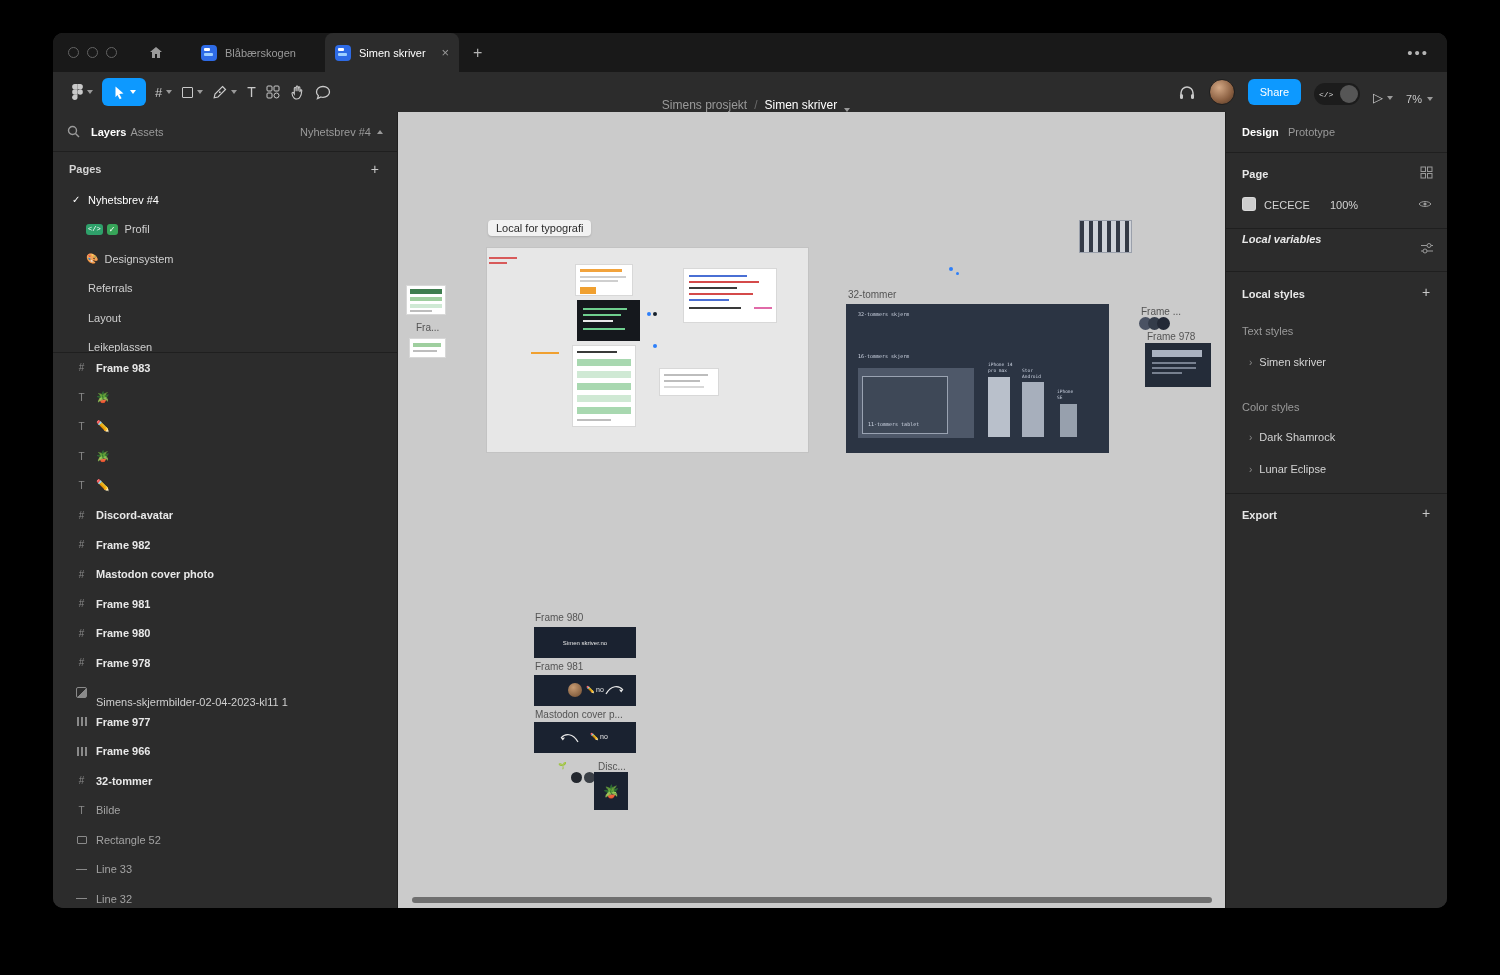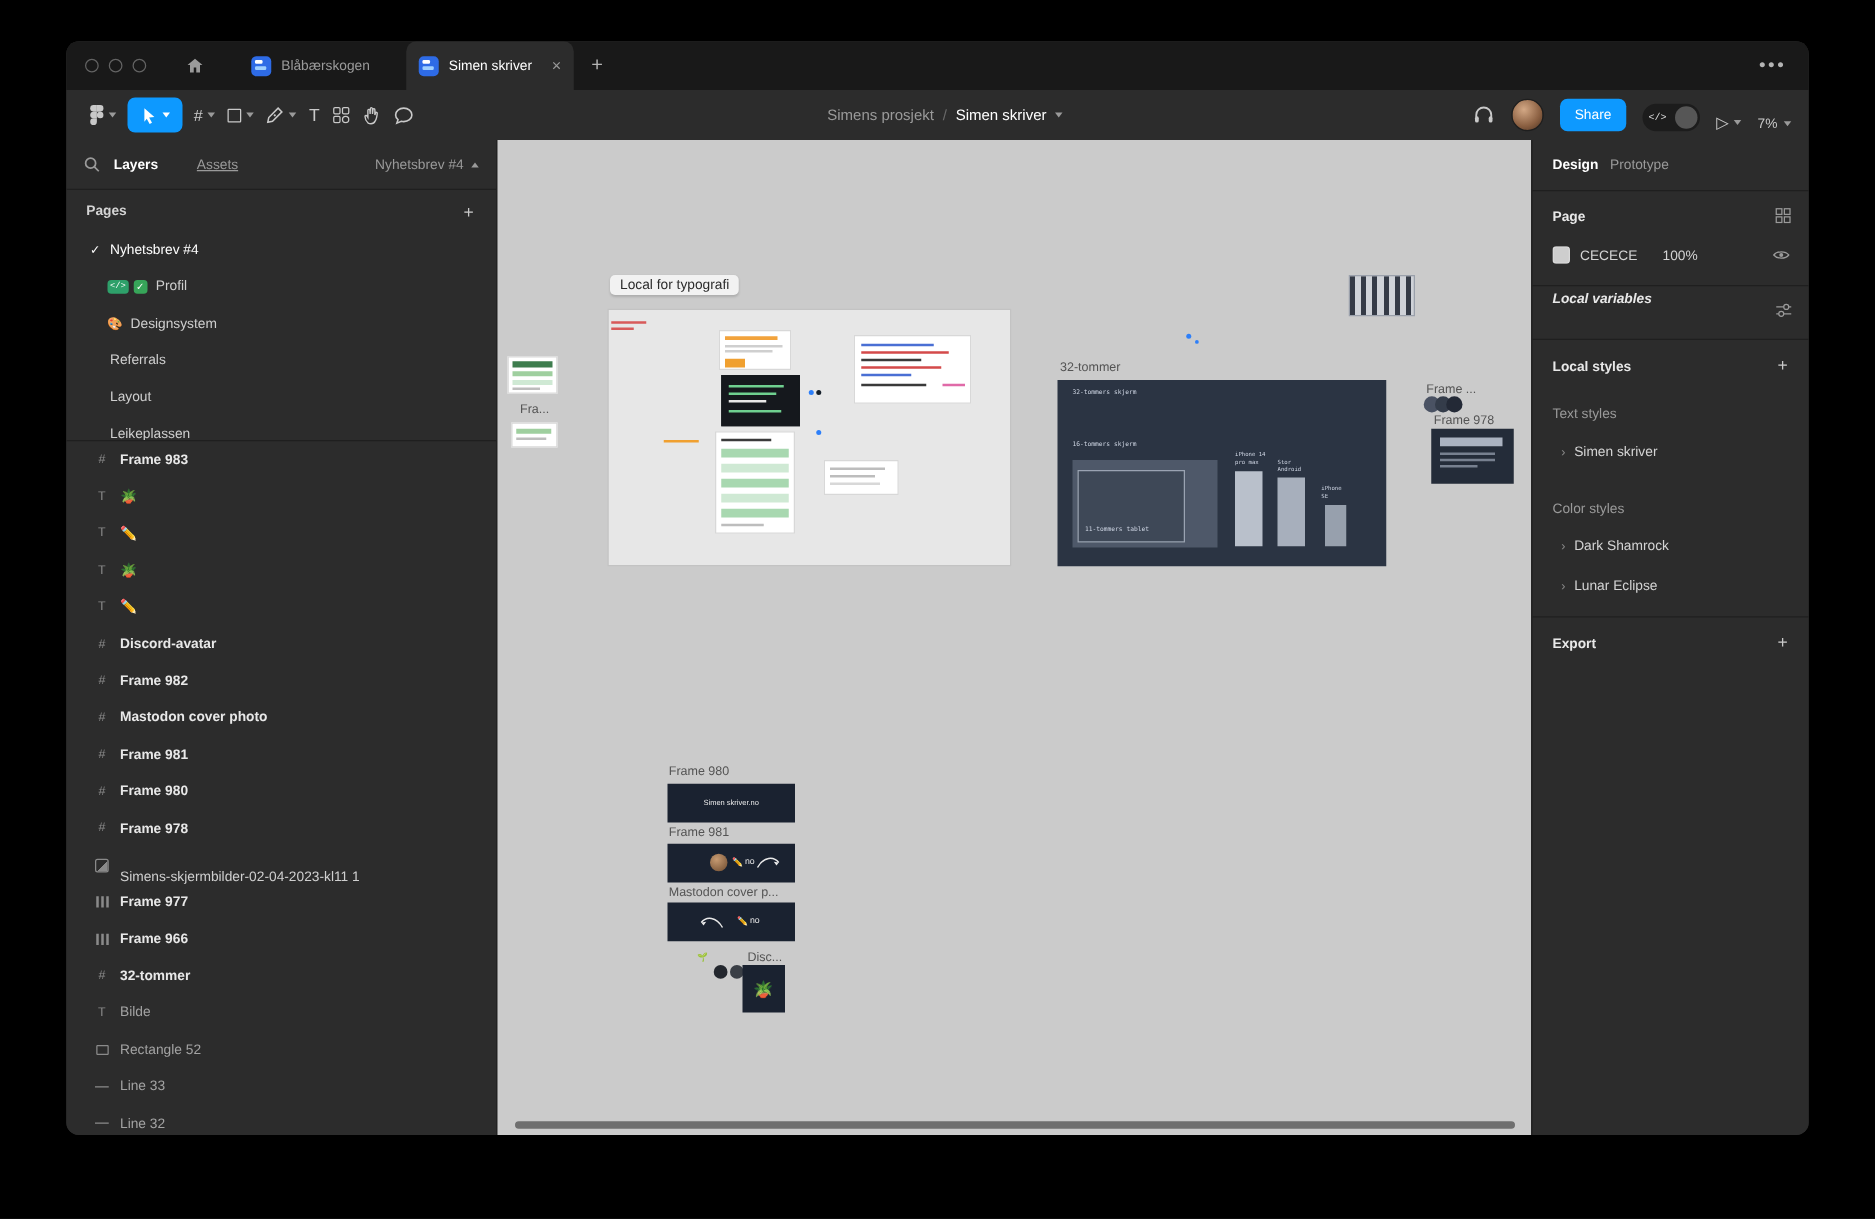--- a/index.html
+++ b/index.html
@@ -22,21 +22,21 @@
   .tab-more{position:absolute;right:18px;top:0;height:39px;display:flex;align-items:center;color:#b4b4b4;font-size:15px;letter-spacing:2px;}
 
   
   .toolbar{height:40px;background:#2c2c2c;display:flex;align-items:center;padding:0 14px;position:relative;}
   .chev{width:0;height:0;border-left:3.5px solid transparent;border-right:3.5px solid transparent;border-top:4px solid #9a9a9a;display:inline-block;}
   .chev.white{border-top-color:#fff;}
   .tool{display:flex;align-items:center;gap:4px;height:28px;padding:0 5px;border-radius:6px;color:#c9c9c9;}
   .tool .glyph{font-size:13px;color:#c9c9c9;}
   .move-btn{background:#0d99ff;width:44px;height:28px;border-radius:6px;display:flex;align-items:center;justify-content:center;gap:4px;margin:0 4px;}
   .sq-glyph{width:11px;height:11px;border:1.5px solid #c9c9c9;border-radius:1px;box-sizing:border-box;}
-  .title-center{position:absolute;left:12px;right:0;top:0;height:40px;display:flex;align-items:center;justify-content:center;gap:7px;font-size:12px;pointer-events:none;}
+  .title-center{position:absolute;left:12px;right:0;top:0;height:40px;display:flex;align-items:flex-end;justify-content:center;gap:7px;font-size:12px;pointer-events:none;}
   .title-center .proj{color:#9a9a9a;}
   .title-center .sep{color:#6a6a6a;}
   .title-center .file{color:#fff;}
   .tb-right{margin-left:auto;display:flex;align-items:flex-end;gap:13px;}
   .avatar{width:24px;height:24px;border-radius:50%;background:radial-gradient(circle at 38% 32%,#d3a885,#8a5f41 60%,#4a3222);border:1px solid #1e1e1e;}
   .share-btn{background:#0d99ff;color:#fff;font-size:11px;height:26px;padding:0 12px;border-radius:6px;display:flex;align-items:center;}
   .devtoggle{width:46px;height:22px;border-radius:11px;background:#1c1c1c;display:flex;align-items:center;padding:2px;box-sizing:border-box;}
   .devtoggle .devlabel{width:20px;text-align:center;color:#ddd;font-size:8px;font-family:"Liberation Mono",monospace;}
   .devtoggle .knob{width:18px;height:18px;border-radius:9px;background:#565656;margin-left:auto;}
   .present{display:flex;align-items:center;gap:4px;color:#c9c9c9;font-size:13px;}
@@ -44,21 +44,21 @@
 
   
   .main{position:absolute;top:79px;left:0;right:0;bottom:0;display:flex;}
   .lpanel{width:344px;background:#2c2c2c;border-right:1px solid #1f1f1f;position:relative;overflow:hidden;flex:0 0 auto;}
   .canvas{flex:1;position:relative;background:#cbcbcb;overflow:hidden;}
   .rpanel{width:221px;background:#2c2c2c;border-left:1px solid #1f1f1f;position:relative;flex:0 0 auto;}
 
   
   .lp-header{height:40px;display:flex;align-items:center;padding:0 14px;border-bottom:1px solid #1f1f1f;box-sizing:border-box;}
   .lp-header .t-layers{color:#fff;font-size:11px;font-weight:600;margin-left:11px;}
-  .lp-header .t-assets{color:#9a9a9a;font-size:11px;margin-left:31px;text-decoration:underline;}
+  .lp-header .t-assets{color:#9a9a9a;font-size:11px;margin-left:4px;}
   .lp-header .filedrop{margin-left:auto;display:flex;align-items:center;gap:6px;color:#9a9a9a;font-size:11px;}
   .chev-up{width:0;height:0;border-left:3.5px solid transparent;border-right:3.5px solid transparent;border-bottom:4px solid #9a9a9a;display:inline-block;}
   .lp-pages-head{height:33px;display:flex;align-items:center;padding:0 18px 0 16px;}
   .lp-pages-head .pt{color:#d4d4d4;font-size:11px;font-weight:600;}
   .lp-pages-head .plus{margin-left:auto;color:#c9c9c9;font-size:14px;}
   .plist{height:167px;overflow:hidden;border-bottom:1px solid #1f1f1f;box-sizing:content-box;}
   .prow{height:29.5px;display:flex;align-items:center;padding-left:19px;box-sizing:border-box;}
   .pcheck{width:14px;color:#fff;font-size:10px;flex:0 0 auto;}
   .pname{color:#cfcfcf;font-size:11px;margin-left:2px;white-space:nowrap;}
   .prow.current .pname{color:#fff;}

